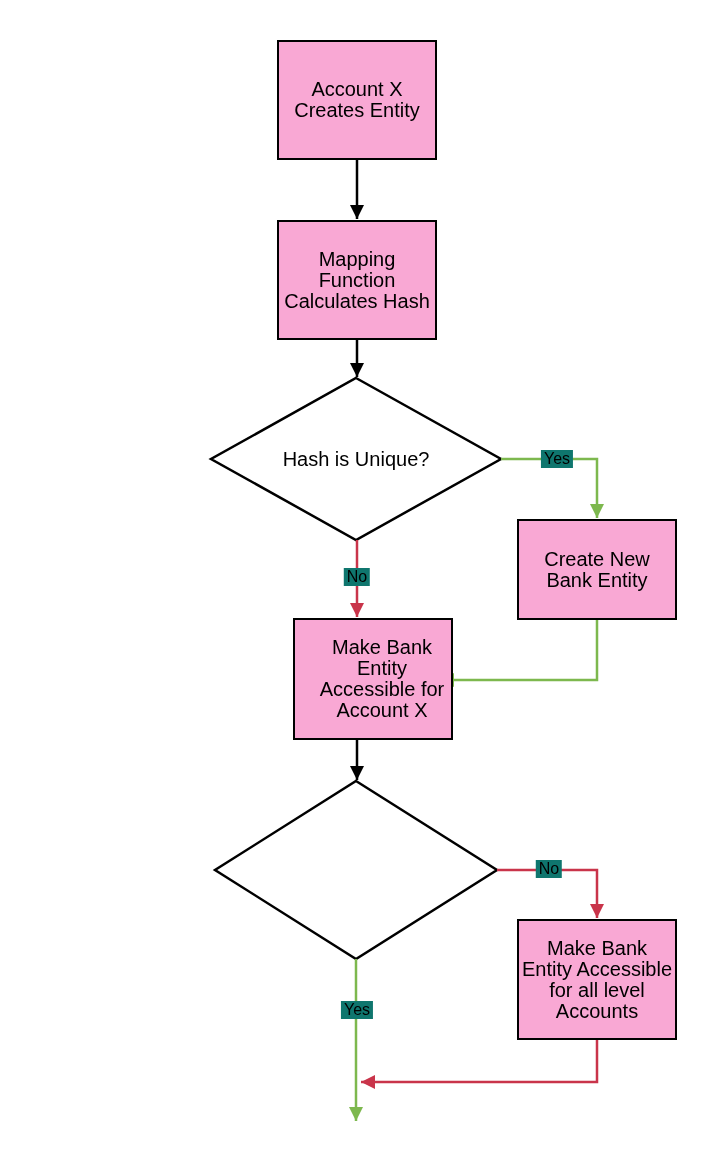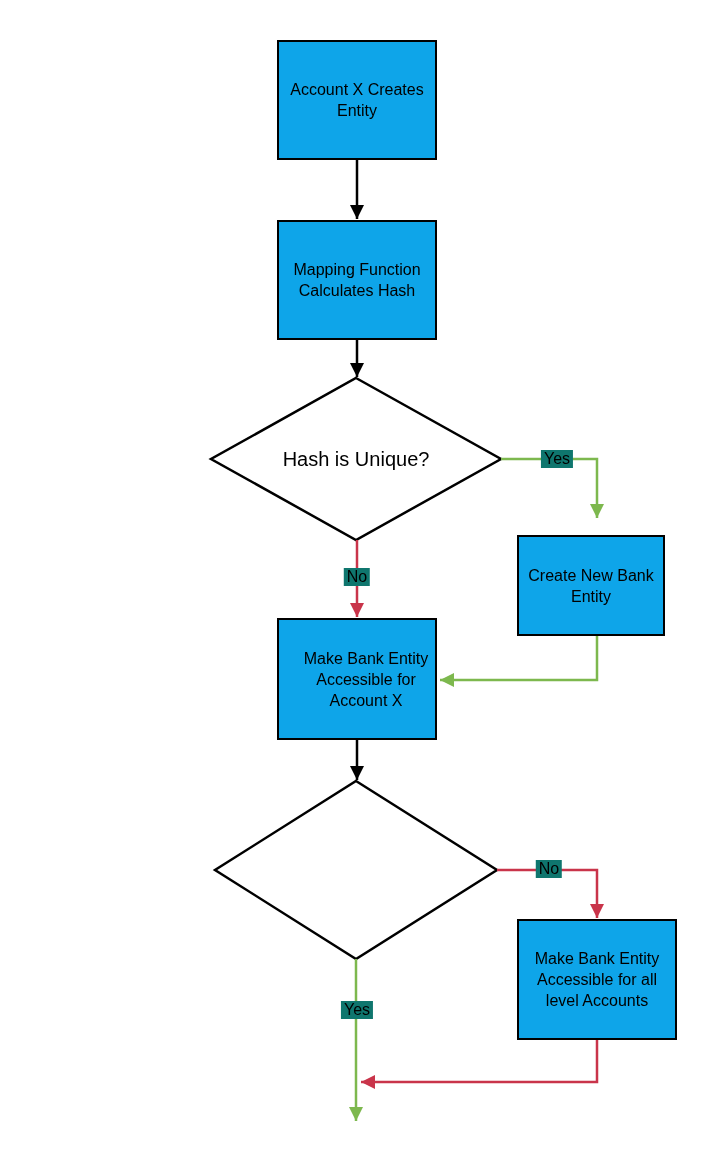--- a/index.html
+++ b/index.html
@@ -9,27 +9,27 @@
     height: 1160px;
     background: #ffffff;
     font-family: "Liberation Sans", sans-serif;
     color: #000000;
     overflow: hidden;
   }
   .canvas svg { position: absolute; left: 0; top: 0; }
   .node {
     position: absolute;
     box-sizing: border-box;
-    background: #0ea5e9;
+    background: #f9a8d4;
     border: 2px solid #000000;
     display: flex;
     align-items: center;
     justify-content: center;
     text-align: center;
-    font-size: 16px;
+    font-size: 20px;
     line-height: 21px;
     padding: 2px;
   }
   .dtext {
     position: absolute;
     display: flex;
     align-items: center;
     justify-content: center;
     text-align: center;
     font-size: 20px;
@@ -82,25 +82,25 @@
   </svg>
 
   <div class="node" style="left:277px; top:40px; width:160px; height:120px;">
     <span>Account X Creates Entity</span>
   </div>
 
   <div class="node" style="left:277px; top:220px; width:160px; height:120px;">
     <span>Mapping Function Calculates Hash</span>
   </div>
 
-  <div class="node" style="left:517px; top:535px; width:148px; height:101px;">
+  <div class="node" style="left:517px; top:519px; width:160px; height:101px;">
     <span>Create New Bank Entity</span>
   </div>
 
-  <div class="node" style="left:277px; top:618px; width:160px; height:122px;padding-left:20px;">
+  <div class="node" style="left:293px; top:618px; width:160px; height:122px;padding-left:20px;">
     <span>Make Bank Entity Accessible for Account X</span>
   </div>
 
   <div class="node" style="left:517px; top:919px; width:160px; height:121px;">
     <span>Make Bank Entity Accessible for all level Accounts</span>
   </div>
 
   <div class="dtext" style="left:246px; top:438px; width:220px; height:42px;">Hash is Unique?</div>
 
 

